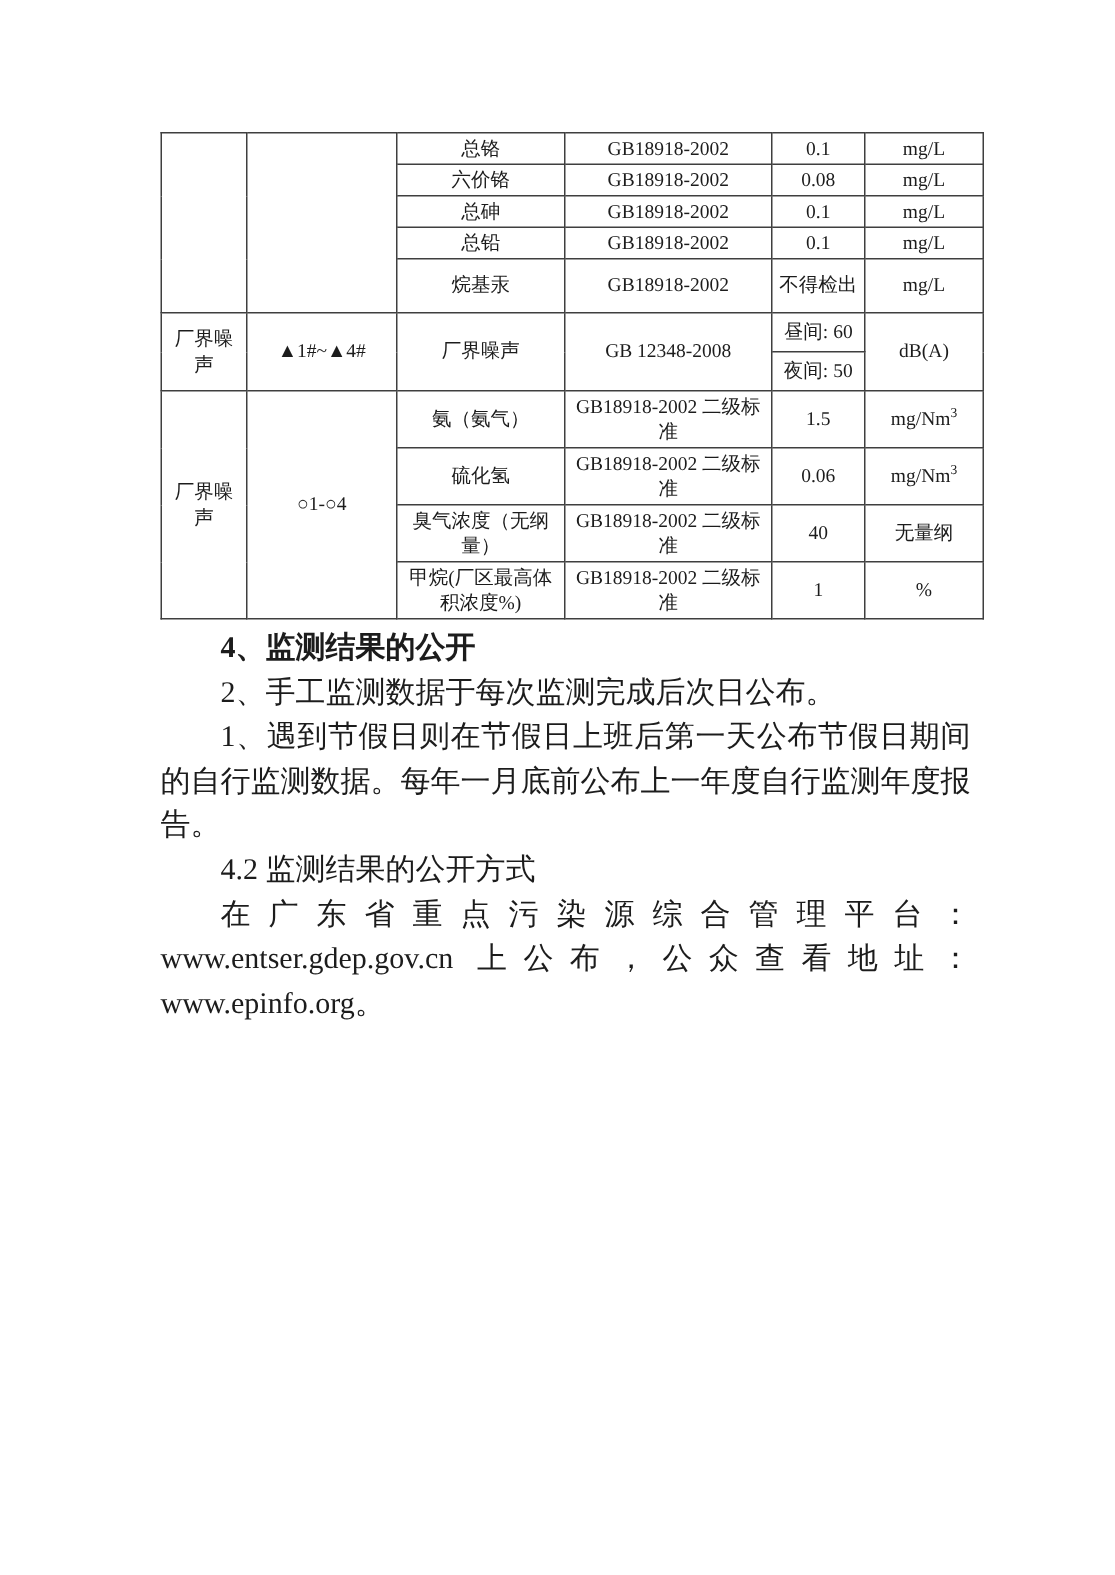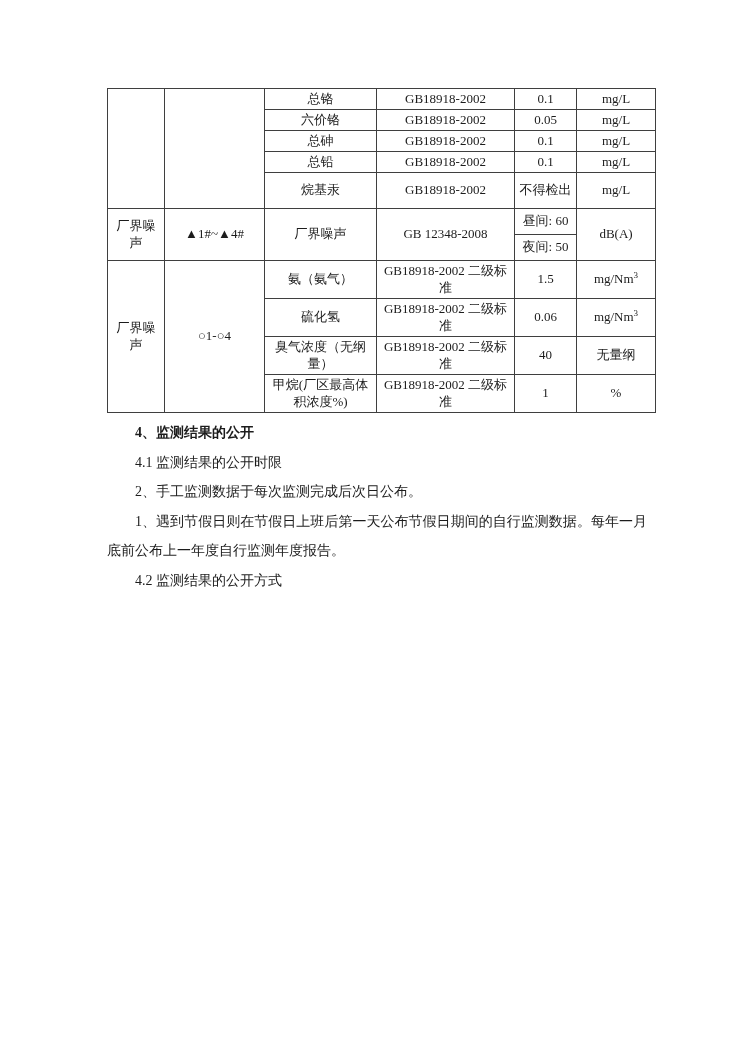--- a/index.html
+++ b/index.html
@@ -27,21 +27,21 @@
   .col-f{width:79px;}
   tr.r-std{height:21px;}
   tr.r-tall{height:36px;}
   tr.r-noise{height:26px;}
   tr.r-gas{height:38px;}
   td.limit-wrap{padding:1px 6px;}
   sup.u3{font-size:9px;vertical-align:super;line-height:0;}
 
   .sections{
     margin-top:5px;width:540px;
-    font-size:14px;line-height:29.6px;
+    font-size:20px;line-height:29.6px;
     text-align:justify;
   }
   .sections p{margin:0;text-indent:2em;}
   .sections p.hd{font-weight:bold;}
 </style>
 </head>
 <body>
 
 <div class="page">
   <div class="content">
@@ -61,21 +61,21 @@
           <td rowspan="5"></td>
           <td rowspan="5"></td>
           <td>总铬</td>
           <td>GB18918-2002</td>
           <td>0.1</td>
           <td>mg/L</td>
         </tr>
         <tr class="r-std">
           <td>六价铬</td>
           <td>GB18918-2002</td>
-          <td>0.05</td>
+          <td>0.08</td>
           <td>mg/L</td>
         </tr>
         <tr class="r-std">
           <td>总砷</td>
           <td>GB18918-2002</td>
           <td>0.1</td>
           <td>mg/L</td>
         </tr>
         <tr class="r-std">
           <td>总铅</td>
@@ -126,20 +126,20 @@
           <td>甲烷(厂区最高体积浓度%)</td>
           <td>GB18918-2002 二级标准</td>
           <td>1</td>
           <td><span>%</span><sup class="u3"></sup></td>
         </tr>
       </tbody>
     </table>
 
     <div class="sections">
       <p class="hd">4、监测结果的公开</p>
-      <p>4.1 监测结果的公开时限</p>
       <p>2、手工监测数据于每次监测完成后次日公布。</p>
       <p>1、遇到节假日则在节假日上班后第一天公布节假日期间的自行监测数据。每年一月底前公布上一年度自行监测年度报告。</p>
       <p>4.2 监测结果的公开方式</p>
+      <p>在广东省重点污染源综合管理平台：www.entser.gdep.gov.cn 上公布，公众查看地址：www.epinfo.org。</p>
     </div>
 
   </div>
 </div>
 
 </body></html>

